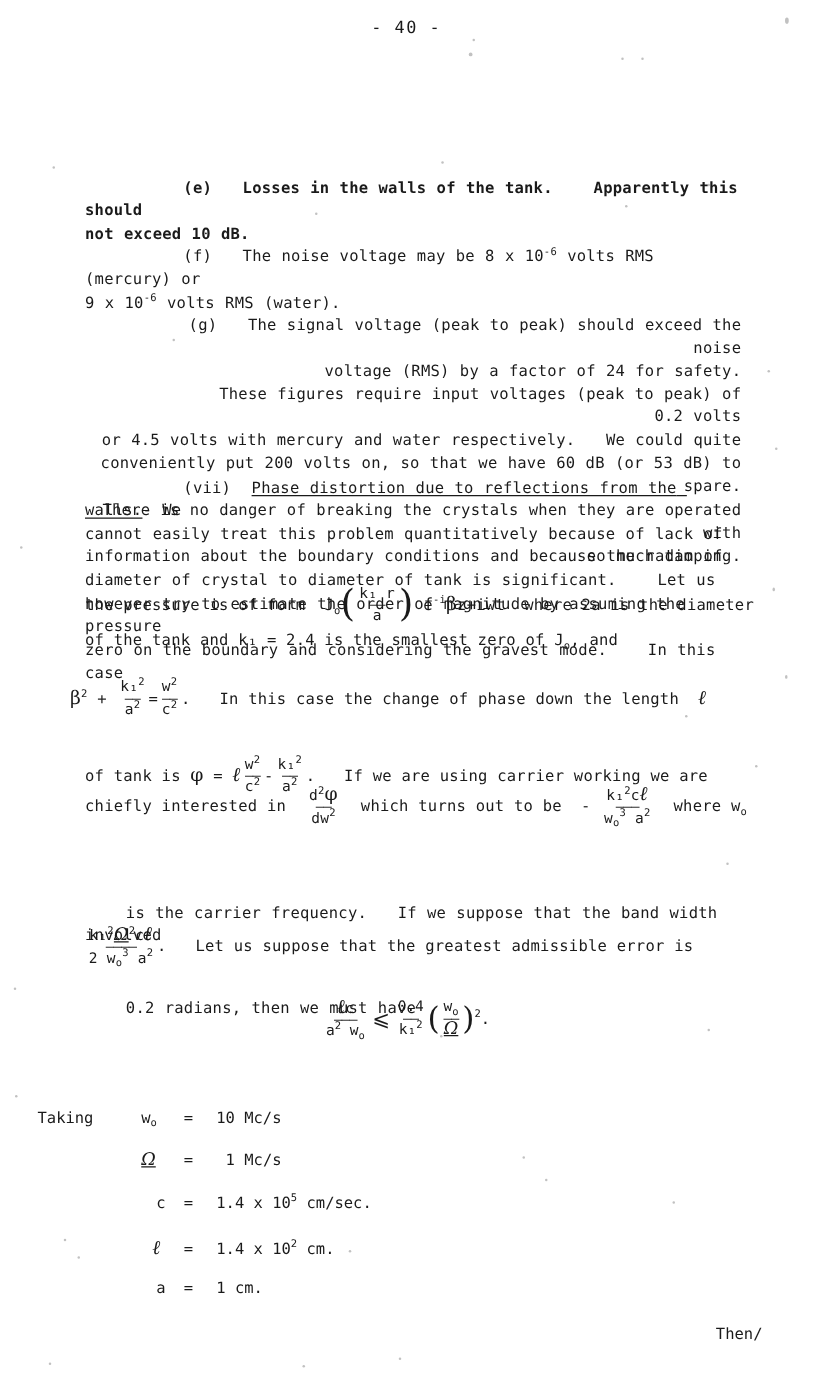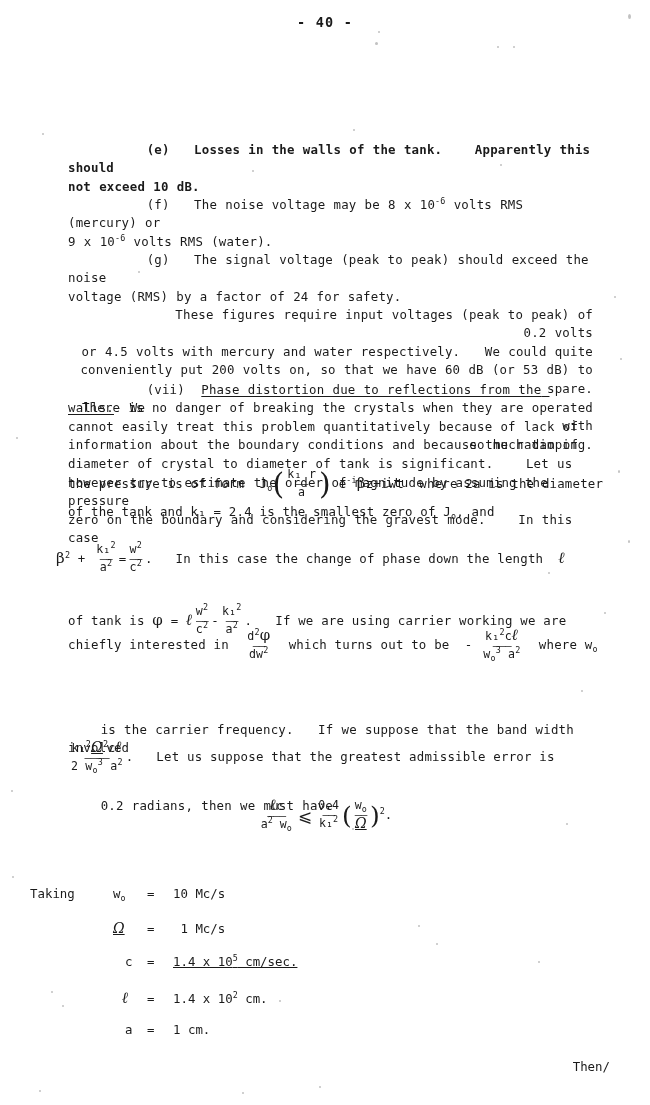--- a/index.html
+++ b/index.html
@@ -28,21 +28,20 @@
   }
   
   .page-number {
     position: absolute;
     top: 14px;
     left: 0;
     width: 650px;
     text-align: center;
     font-size: 13.5px;
     letter-spacing: 1.2px;
-    font-weight: bold;
   }
   
   .para {
     position: absolute;
     left: 68px;
     width: 525px;
     font-size: 12.4px;
     line-height: 18.6px;
     letter-spacing: .2px;
     white-space: pre-wrap;
@@ -210,21 +209,21 @@
   <div class="para" style="top:122px;font-weight:bold;">
     <span class="ind"></span><span>(e)   Losses in the walls of the tank.    Apparently this should
 not exceed 10 dB.</span>
   </div>
 
   <div class="para" style="top:177px;">
     <span class="ind"></span><span>(f)   The noise voltage may be 8 x 10</span><sup>-6</sup><span> volts RMS (mercury) or
 9 x 10</span><sup>-6</sup><span> volts RMS (water).</span>
   </div>
 
-  <div class="para" style="top:232px;">
+  <div class="para" style="top:232px;text-align:right;">
     <span class="ind"></span><span>(g)   The signal voltage (peak to peak) should exceed the noise
 voltage (RMS) by a factor of 24 for safety.</span>
   </div>
 
   <div class="para" style="top:287px;text-align:right;">
     <span class="ind"></span><span>These figures require input voltages (peak to peak) of 0.2 volts
 or 4.5 volts with mercury and water respectively.   We could quite
 conveniently put 200 volts on, so that we have 60 dB (or 53 dB) to spare.
 There is no danger of breaking the crystals when they are operated with
 so much damping.</span>
@@ -276,21 +275,21 @@
   <div class="taking-label" style="top:886px;">Taking</div>
 
   <div class="taking-row" style="top:886px;">
     <span class="sym"><span>w</span><sub>o</sub></span><span class="eq">=</span><span>10 Mc/s</span><sup></sup><span></span>
   </div>
 
   <div class="taking-row" style="top:920px;">
     <span class="sym"><span class="omega">Ω</span><sub></sub></span><span class="eq">=</span>&nbsp;<span>1 Mc/s</span><sup></sup><span></span>
   </div>
 
-  <div class="taking-row" style="top:954px;left:125px;text-decoration:underline;">
+  <div class="taking-row" style="top:954px;left:125px;">
     <span class="sym" style="width:22px;"><span>c</span><sub></sub></span><span class="eq">=</span><span>1.4 x 10</span><sup>5</sup><span> cm/sec.</span>
   </div>
 
   <div class="taking-row" style="top:988px;left:122px;">
     <span class="sym" style="width:25px;"><span class="script-l">ℓ</span><sub></sub></span><span class="eq">=</span><span>1.4 x 10</span><sup>2</sup><span> cm.</span>
   </div>
 
   <div class="taking-row" style="top:1022px;left:125px;">
     <span class="sym" style="width:22px;"><span>a</span><sub></sub></span><span class="eq">=</span><span>1 cm.</span><sup></sup><span></span>
   </div>

